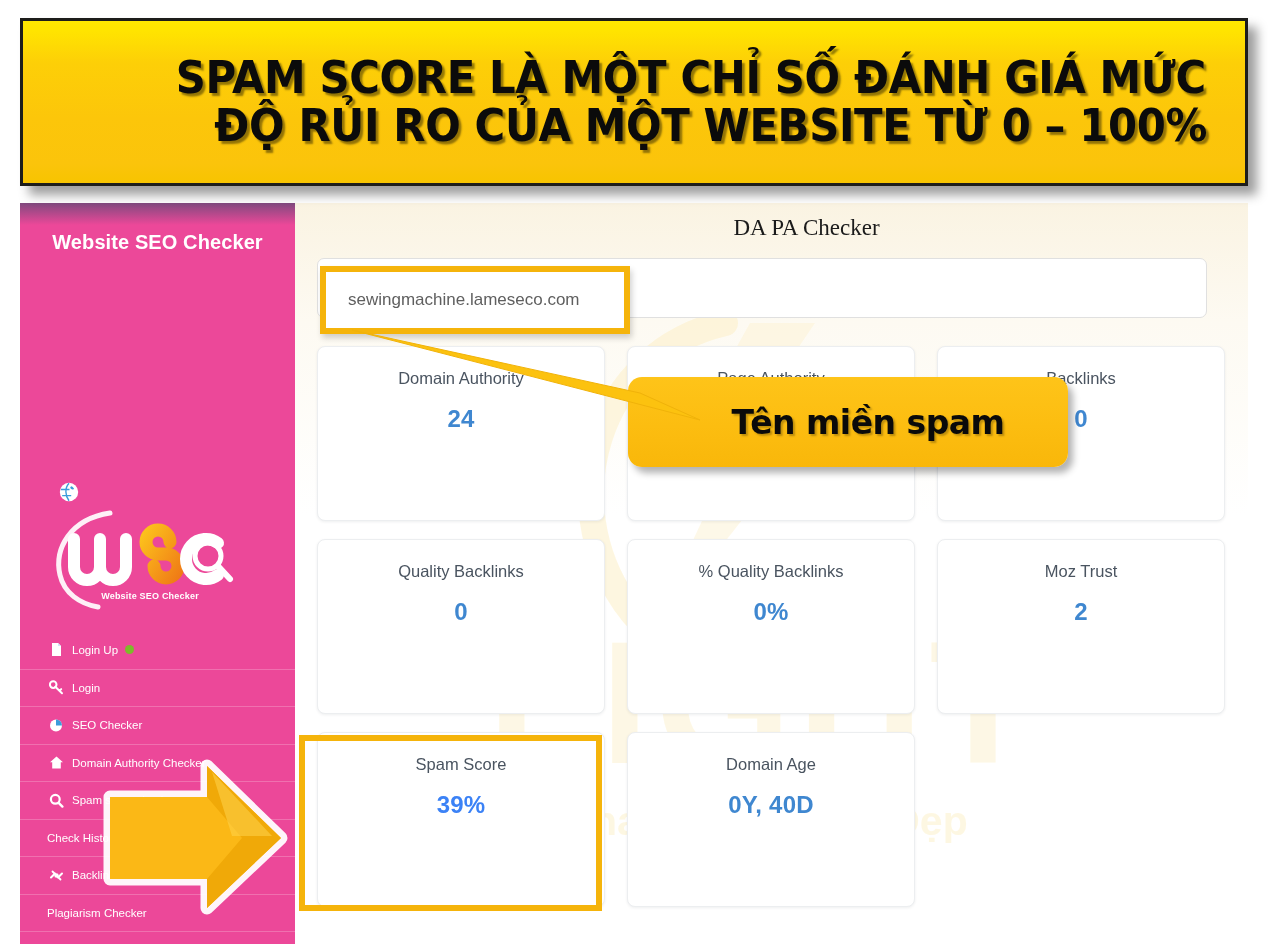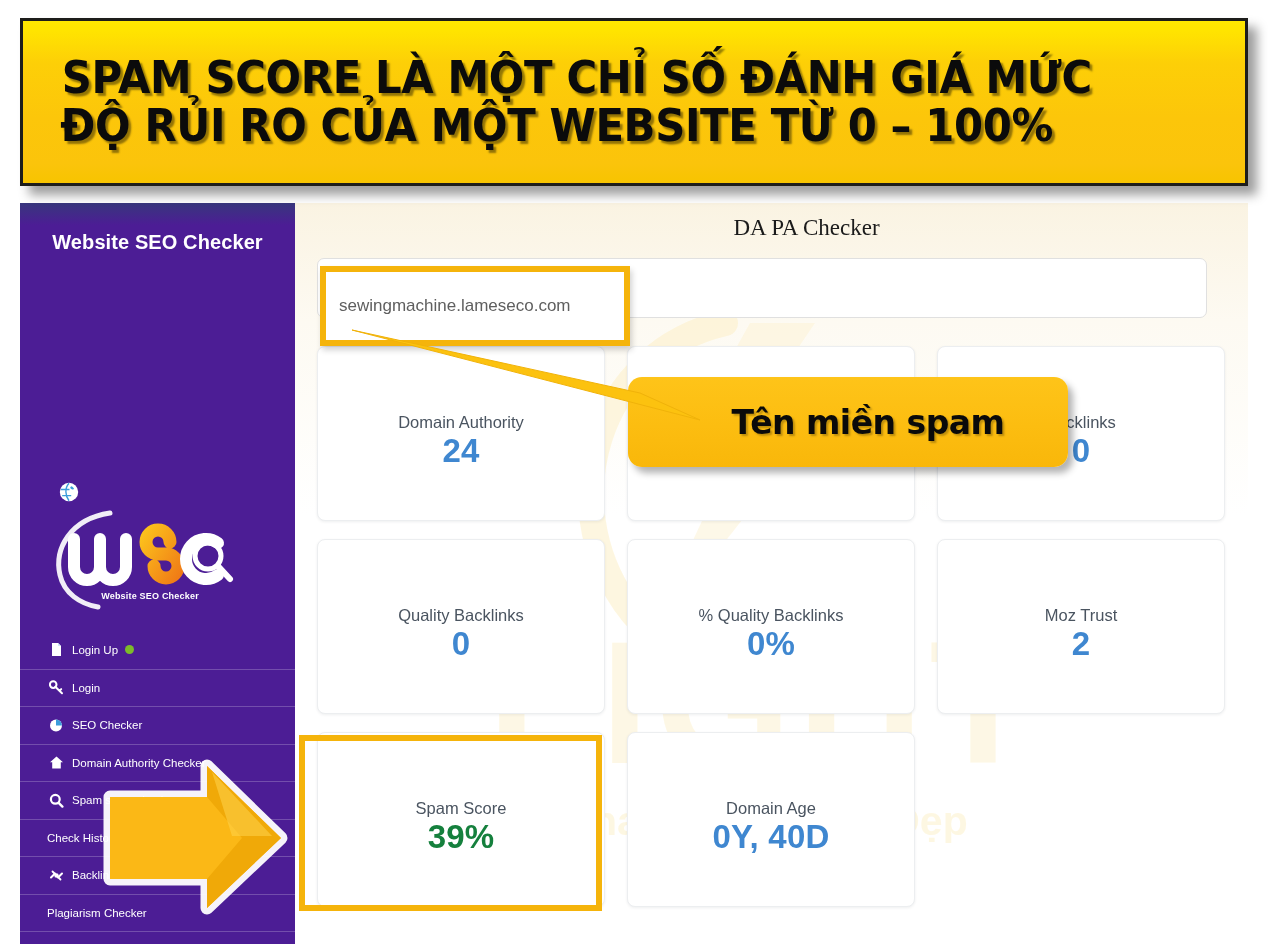--- a/index.html
+++ b/index.html
@@ -14,21 +14,21 @@
   
   #page{position:absolute;inset:0;width:1268px;height:944px;background:#fff;overflow:hidden;}
 
   
   #banner{
     position:absolute;left:20px;top:18px;width:1228px;height:168px;
     background:linear-gradient(180deg,#ffe800 0%,#ffe400 6%,#fdcf07 26%,#fcc60a 60%,#fbc40b 88%,#f7c400 100%);
     border:3px solid #1d1d1b;
     box-sizing:border-box;
     box-shadow:9px 9px 10px rgba(0,0,0,.38);
-    display:flex;flex-direction:column;align-items:flex-start;justify-content:center;
+    display:flex;flex-direction:column;align-items:flex-end;justify-content:center;
     z-index:40;
   }
   #banner .bline{
     color:#0b0b0b;
     font-family:"DejaVu Sans", sans-serif;
     font-weight:bold;
     font-size:45px;
     line-height:1.06;
     letter-spacing:-0.4px;
     text-align:center;
@@ -39,21 +39,21 @@
 
   
   #app{
     position:absolute;left:20px;top:203px;width:1228px;height:741px;
     background:#ffffff;overflow:hidden;
   }
 
   
   #sidebar{
     position:absolute;left:0;top:0;width:275px;height:741px;
-    background:#4c1d95;
+    background:#ec4899;
     overflow:hidden;
   }
   #sidebar-top-shade{
     position:absolute;left:0;top:0;width:275px;height:22px;
     background:linear-gradient(180deg,rgba(40,75,105,.55),rgba(59,156,219,0));
   }
   #sb-title{
     position:absolute;left:0;top:28px;width:275px;text-align:center;
     color:#ffffff;font-size:20px;font-weight:bold;letter-spacing:.1px;
   }
@@ -104,34 +104,34 @@
   #grid{position:absolute;left:22px;top:143px;width:908px;}
   .row{display:flex;gap:22px;margin-bottom:18px;}
   .card{
     width:288px;height:175px;background:#ffffff;
     border:1px solid #eceef0;border-radius:8px;
     box-shadow:0 1px 3px rgba(17,24,39,.07);
     box-sizing:border-box;
     display:flex;flex-direction:column;align-items:center;
     position:relative;
   }
-  .card .c-label{margin-top:66px;color:#4a5460;font-size:16.5px;text-align:center;}
-  .card .c-value{font-size:33px;font-weight:bold;color:#3f87d0;letter-spacing:.2px;}
-  .card .c-value.red{color:#15803d;}
+  .card .c-label{margin-top:22px;color:#4a5460;font-size:16.5px;text-align:center;}
+  .card .c-value{margin-top:17px;font-size:24px;font-weight:bold;color:#3f87d0;letter-spacing:.2px;}
+  .card .c-value.red{color:#3b82f6;}
 
   
   #watermark{position:absolute;left:0;top:0;width:953px;height:741px;pointer-events:none;}
 
   
   #ovl{position:absolute;inset:0;width:1268px;height:944px;pointer-events:none;z-index:60;}
 
   #input-hl{
-    position:absolute;left:320px;top:266px;width:310px;height:80px;
+    position:absolute;left:320px;top:266px;width:310px;height:68px;
     border:6px solid #f5b40b;background:#ffffff;box-sizing:border-box;
-    display:flex;align-items:center;padding-left:13px;
+    display:flex;align-items:center;padding-left:22px;
     color:#5f5f5f;font-size:17px;
     box-shadow:2px 4px 6px rgba(0,0,0,.18);
   }
 
   #callout{
     position:absolute;left:628px;top:377px;width:400px;height:90px;
     background:linear-gradient(180deg,#fec419 0%,#fcbd10 55%,#f9b70a 100%);
     border-radius:14px;
     box-shadow:5px 6px 7px rgba(0,0,0,.3);
     display:flex;align-items:center;justify-content:center;padding-left:40px;

